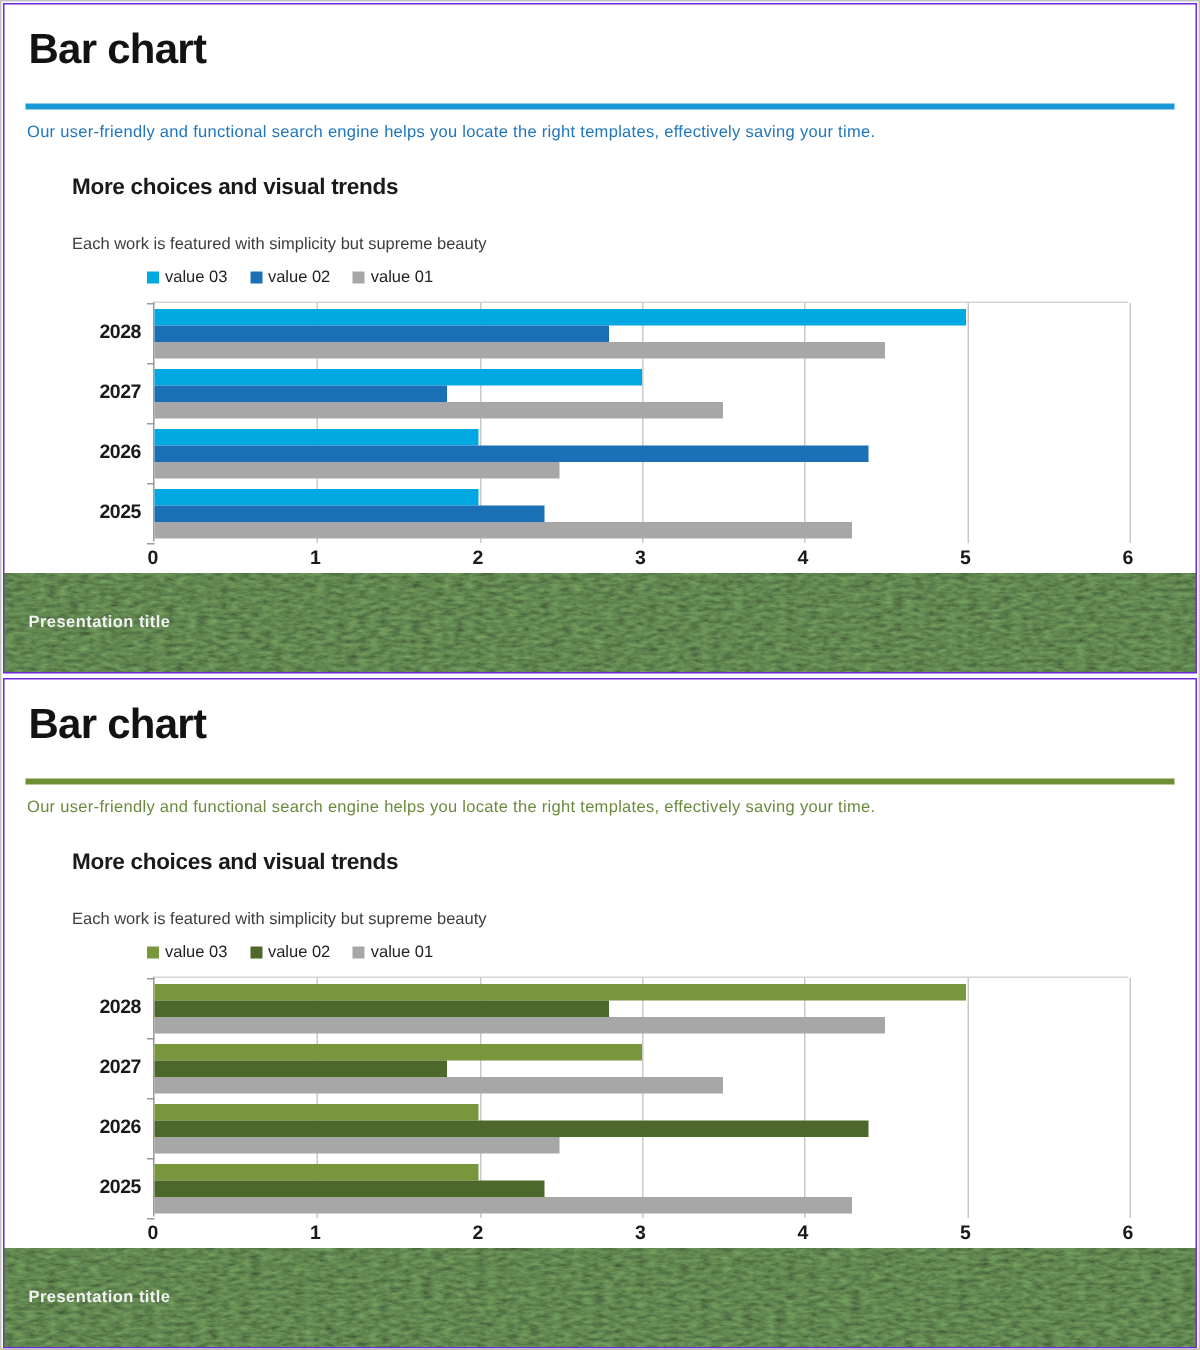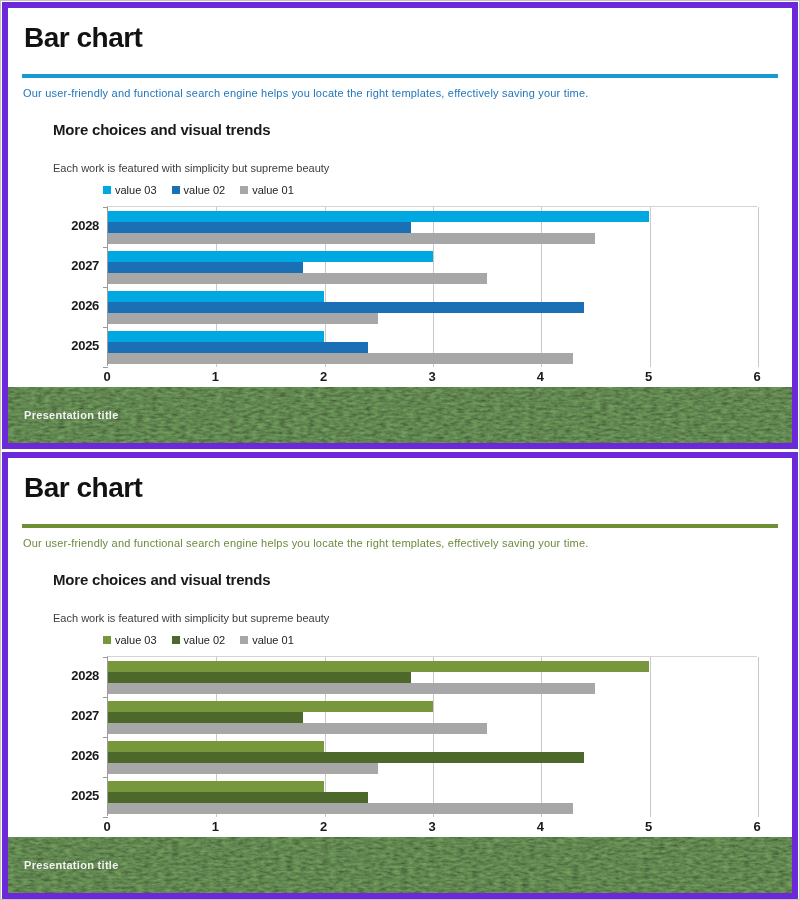--- a/index.html
+++ b/index.html
@@ -1,36 +1,36 @@
 <!DOCTYPE html>
 <html><head>
 <meta charset="utf-8">
 <style>
   * { margin:0; padding:0; box-sizing:border-box; }
   body { background:#fff; font-family:"Liberation Sans", sans-serif; }
   .page { width:800px; height:900px; border:1px solid #c3c3c3; background:#fff; padding:1px; overflow:hidden; }
-  .slide { position:relative; width:796px; height:447px; border:6px solid #6d28d9; background:#fff; }
+  .slide { position:relative; width:796px; height:447px; border:1px solid #6d28d9; background:#fff; }
   .slide.first { margin-bottom:3px; }
   .slide-title { position:absolute; left:16px; top:14px; font-size:28px; font-weight:bold; color:#121212; letter-spacing:-0.5px; }
   .accent-rule { position:absolute; left:14px; right:14px; top:66px; height:4px; background:#1899d6; }
   .slide-subtitle { position:absolute; left:15px; top:79px; font-size:11px; letter-spacing:0.2px; color:#2076bd; }
   .chart-heading { position:absolute; left:45px; top:113px; font-size:15px; font-weight:bold; color:#1a1a1a; letter-spacing:-0.2px; }
   .chart-sub { position:absolute; left:45px; top:154px; font-size:11px; color:#3d3d3d; }
   .legend { position:absolute; left:95px; top:176px; display:flex; gap:15px; font-size:11px; color:#222; align-items:center; }
   .legend-item { display:flex; align-items:center; gap:4px; }
   .legend-swatch { width:8px; height:8px; display:inline-block; }
   .chart { position:absolute; left:45px; top:198px; width:724px; height:190px; }
   .plot { position:absolute; left:54px; top:0; width:650px; height:160px; border-top:1px solid #d4d4d4; border-left:1px solid #9a9a9a; }
   .gridline { position:absolute; top:0; width:1px; height:160px; background:#c9c9c9; }
   .axis-tick { position:absolute; left:-5px; width:5px; height:1px; background:#9a9a9a; }
   .bar-group { position:absolute; left:0; width:100%; height:40px; display:flex; flex-direction:column; justify-content:center; }
   .bar { height:11px; }
   .y-label { position:absolute; left:0; width:46px; height:40px; line-height:40px; text-align:right; font-size:13px; font-weight:bold; color:#1a1a1a; letter-spacing:-0.3px; }
   .x-label { position:absolute; top:163px; width:30px; text-align:center; font-size:13px; font-weight:bold; color:#1a1a1a; }
-  .slide-footer { position:absolute; left:0; bottom:0; width:100%; height:56px; background:#1c2615; overflow:hidden; }
+  .slide-footer { position:absolute; left:0; bottom:0; width:100%; height:66px; background:#1c2615; overflow:hidden; }
   .grass-svg { position:absolute; left:0; top:0; width:100%; height:100%; }
   .footer-text { position:absolute; left:16px; top:50%; transform:translateY(-50%); color:#f2f2f2; font-size:11px; font-weight:bold; letter-spacing:0.3px; z-index:2; }
 </style>
 </head>
 <body>
 
 <div class="page">
 
   <section class="slide first">
     <h1 class="slide-title">Bar chart</h1>

